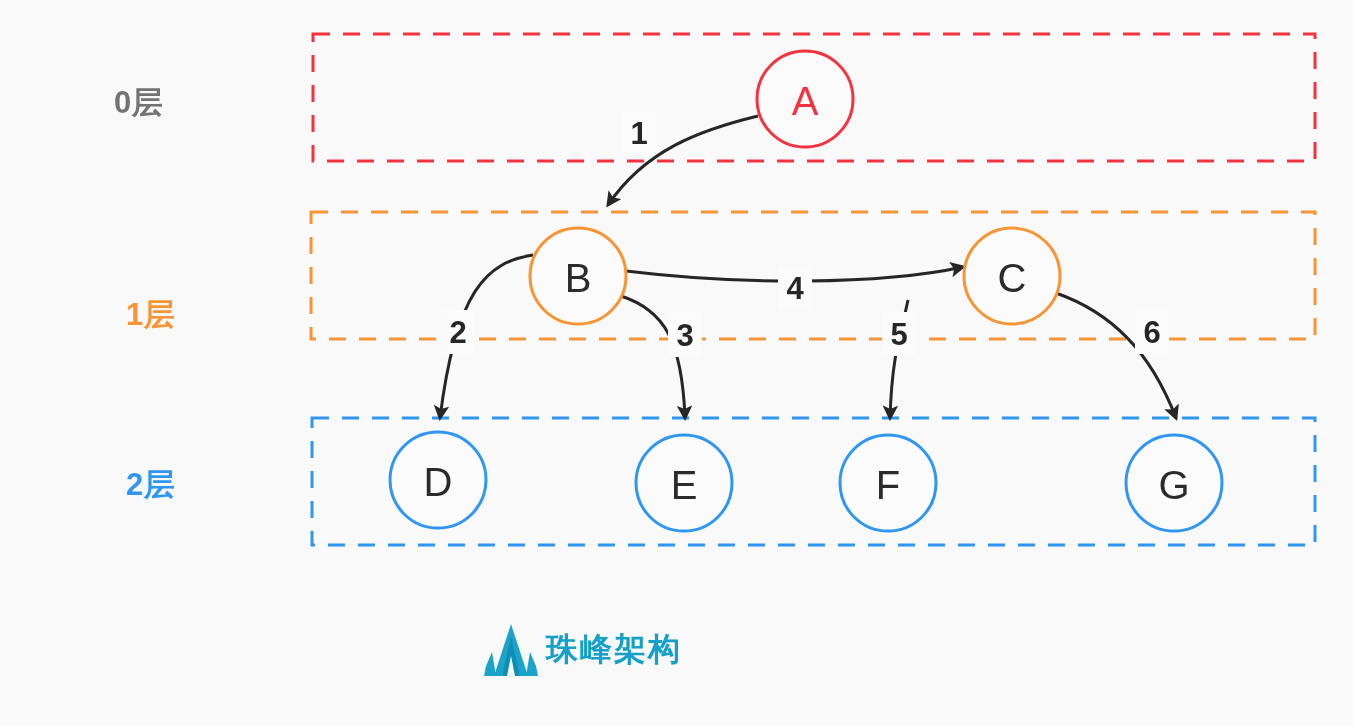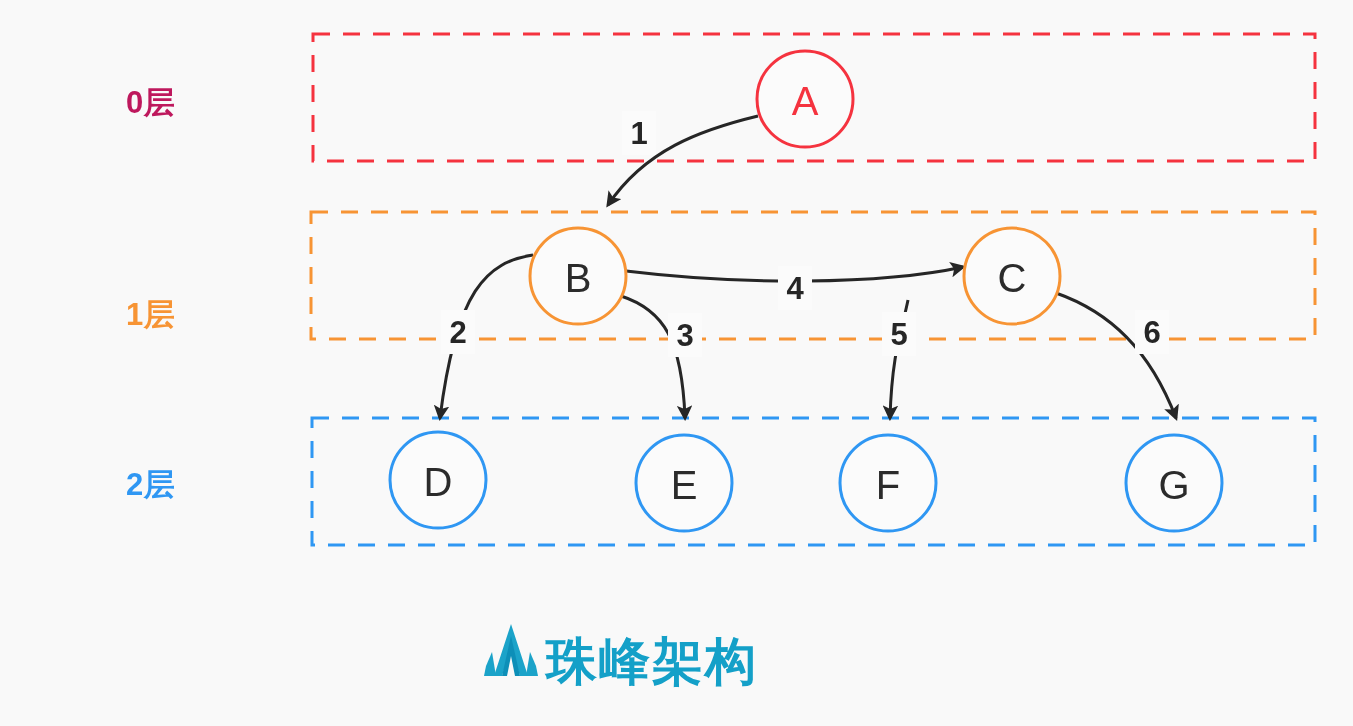--- a/index.html
+++ b/index.html
@@ -57,21 +57,21 @@
   }
   .band {
     fill: none;
     stroke-width: 3;
     stroke-dasharray: 17 13;
   }
   .wm-text {
     position: absolute;
     font-family: "Liberation Sans", sans-serif;
     font-weight: bold;
-    font-size: 51px;
+    font-size: 32px;
     color: #14a0c8;
     letter-spacing: 2px;
     white-space: nowrap;
     user-select: none;
   }
   .wm-mark {
     position: absolute;
   }
 </style>
 </head>
@@ -160,19 +160,19 @@
     </g>
 
     <g class="wm-mark" transform="translate(480,622)">
       <path d="M 31 2 L 48 54 L 40 54 L 31 26 L 22 54 L 14 54 Z" fill="#1ba3c9"></path>
       <path d="M 31 14 L 40 54 L 35 54 L 31 34 L 27 54 L 22 54 Z" fill="#0d8fb8"></path>
       <path d="M 6 44 L 12 30 L 16 54 L 4 54 Z" fill="#1ba3c9"></path>
       <path d="M 50 30 L 56 44 L 58 54 L 46 54 Z" fill="#1ba3c9"></path>
     </g>
   </svg>
 
-  <div class="layer-label" style="left:126px; top:82px; color:#be185d;">0层</div>
+  <div class="layer-label" style="left:114px; top:82px; color:#737373;">0层</div>
   <div class="layer-label" style="left:126px; top:258px; color:#f79434;margin-top:36px;">1层</div>
   <div class="layer-label" style="left:126px; top:464px; color:#2f97f3;">2层</div>
 
   <div class="wm-text" style="left:546px; top:628px;">珠峰架构</div>
 
 </div>
 
 </body></html>

